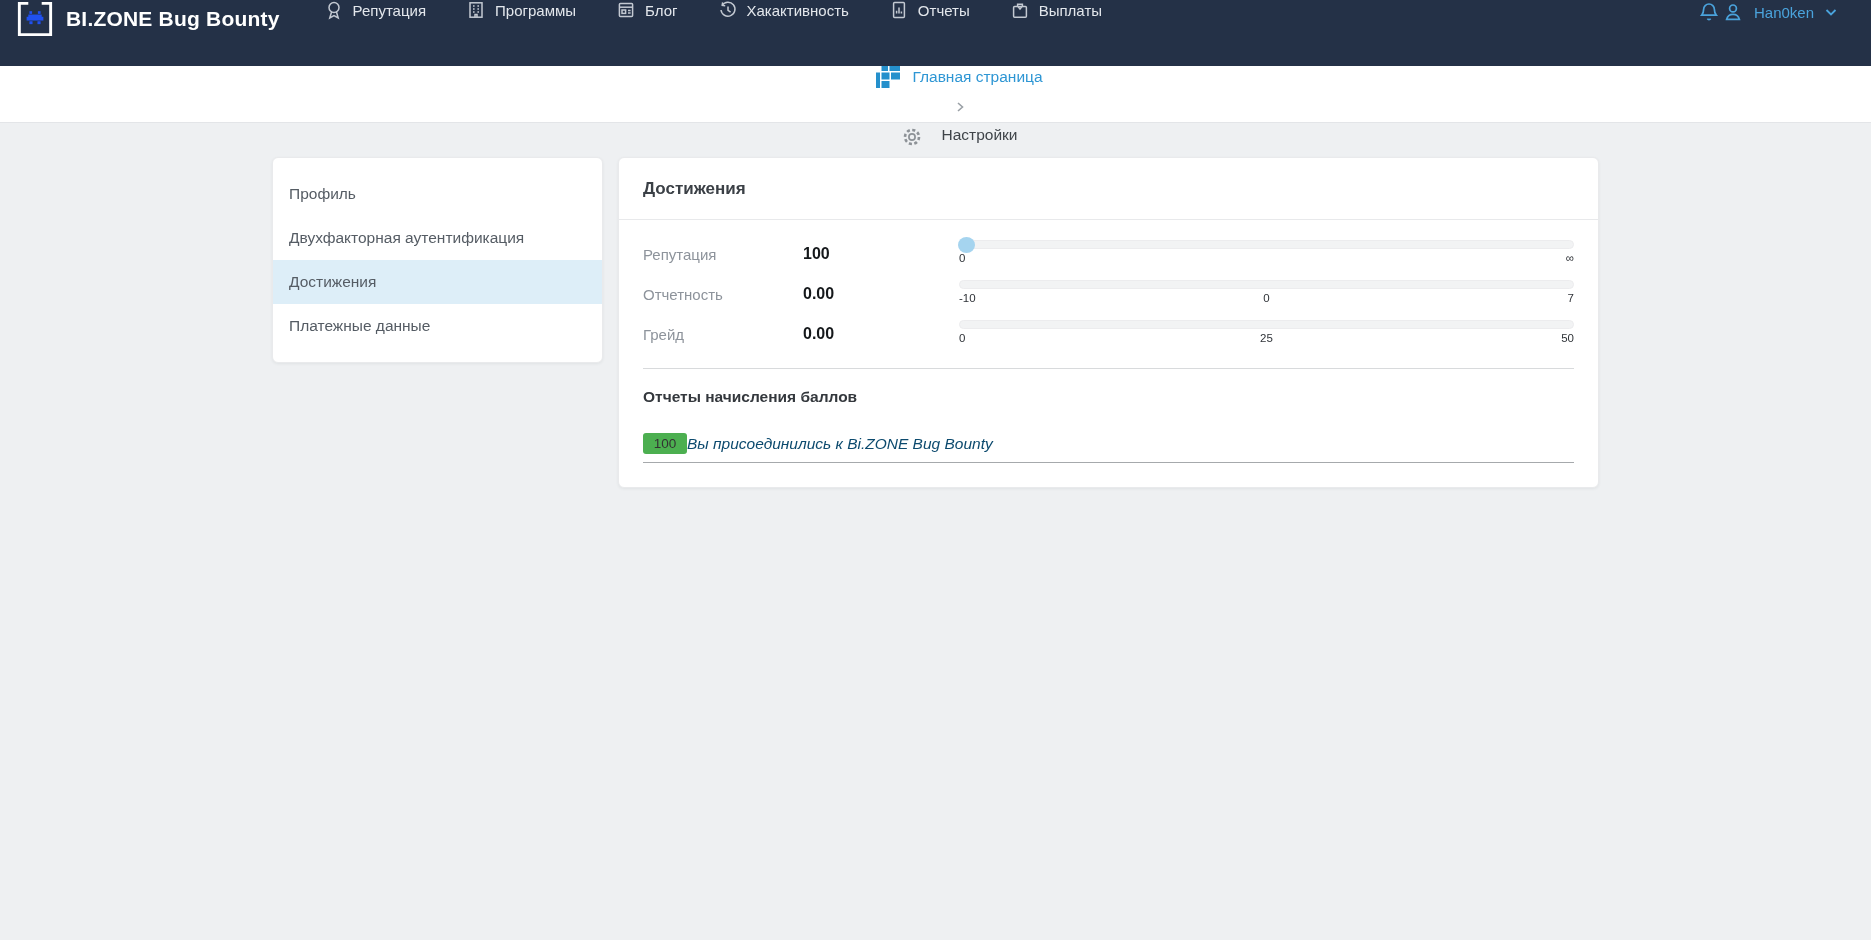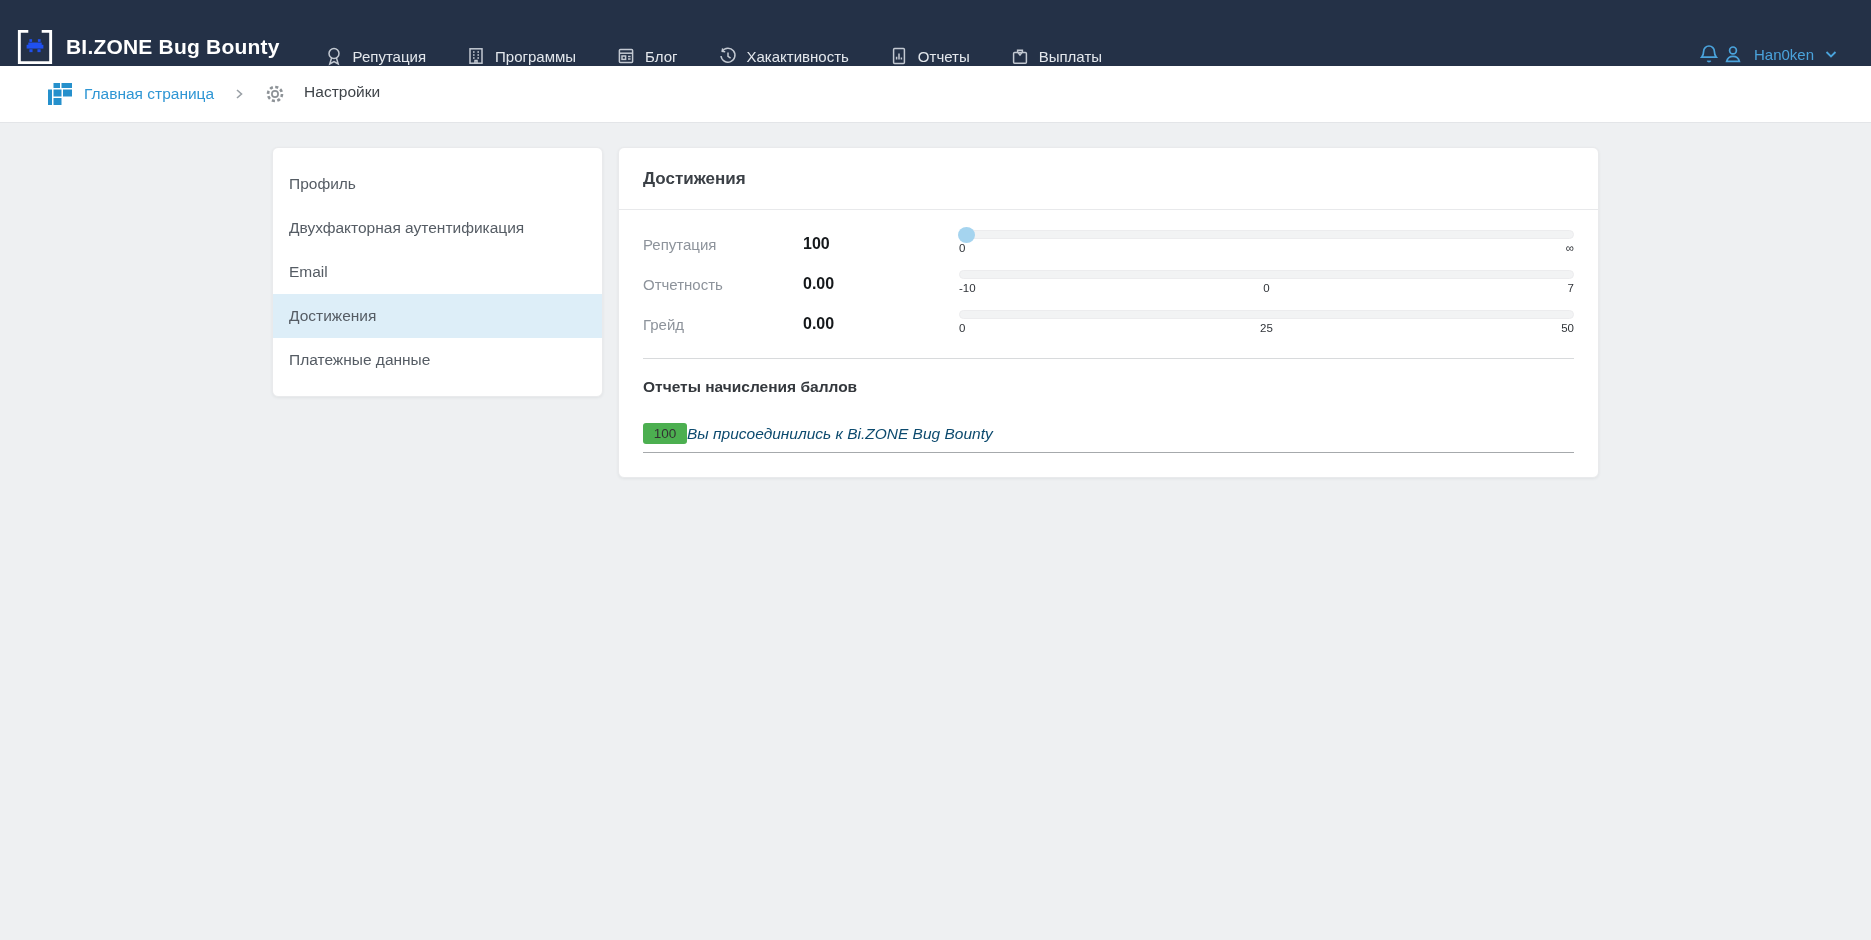--- a/index.html
+++ b/index.html
@@ -1,47 +1,47 @@
 <!DOCTYPE html>
 <html><head>
 <meta charset="utf-8">
 <style>
   * { margin:0; padding:0; box-sizing:border-box; }
   html,body { width:1871px; height:940px; overflow:hidden; }
   body { background:#eef0f2; font-family:"Liberation Sans", sans-serif; }
 
   
   .navbar {
-    height:66px; background:#243147; display:flex; align-items:flex-end;
+    height:66px; background:#243147; display:flex; align-items:flex-start;
     padding:0 32px 0 16px; color:#dfe3e8;
   }
   .brand { display:flex; align-items:center; gap:12px; cursor:pointer; }
   .brand-mark { width:38px; height:38px; display:block; }
   .brand-title { font-size:21px; font-weight:bold; color:#ffffff; letter-spacing:.2px; }
   .nav-menu { display:flex; align-items:center; margin-left:44px; gap:40px; }
   .nav-item { display:flex; align-items:center; gap:9px; cursor:pointer; font-size:15px; color:#e3e7ec; }
   .nav-item svg { display:block; }
   .nav-right { margin-left:auto; display:flex; align-items:center; }
   .bell { cursor:pointer; display:block; }
   .user-chip { display:flex; align-items:center; gap:9px; cursor:pointer; }
   .user-name { color:#4aa3dc; font-size:15px; }
 
   
   .crumb-bar {
     height:57px; background:#ffffff; border-bottom:1px solid #e3e5e8;
-    display:flex; align-items:center; padding-left:48px; gap:13px;
+    display:flex; align-items:center; padding-left:48px; gap:13px;flex-direction:column;
   }
   .crumb-home { display:flex; align-items:center; gap:12px; cursor:pointer; }
   .crumb-link { color:#2e96d4; font-size:15.5px; }
   .crumb-sep { color:#9aa0a6; margin:0 6px; display:flex; align-items:center; }
   .crumb-current { display:flex; align-items:flex-start; gap:18px; }
   .crumb-label { color:#3f4449; font-size:15.5px; }
 
   
-  .content { display:flex; justify-content:center; padding-top:24px; gap:15px; align-items:flex-start; }
+  .content { display:flex; justify-content:center; padding-top:34px; gap:15px; align-items:flex-start; }
   .card {
     background:#fff; border:1px solid #e9eaec; border-radius:6px;
     box-shadow:0 1px 3px rgba(40,50,60,.07);
   }
   .settings-nav { width:331px; padding:14px 0; }
   .settings-item {
     height:44px; display:flex; align-items:center; padding:0 16px;
     font-size:15.5px; color:#555c64; cursor:pointer;
   }
   .settings-item.active { background:#ddeef8; }
@@ -190,23 +190,20 @@
 
 <div class="content">
 
   <div class="card settings-nav">
     <div class="settings-item">
         <span>Профиль</span>
       </div>
     <div class="settings-item">
         <span>Двухфакторная аутентификация</span>
       </div>
-    <div class="settings-item">
-        <span>Email</span>
-      </div>
     <div class="settings-item active">
         <span>Достижения</span>
       </div>
     <div class="settings-item">
         <span>Платежные данные</span>
       </div>
   </div>
 
   <div class="card main-card">
     <div class="main-header">

